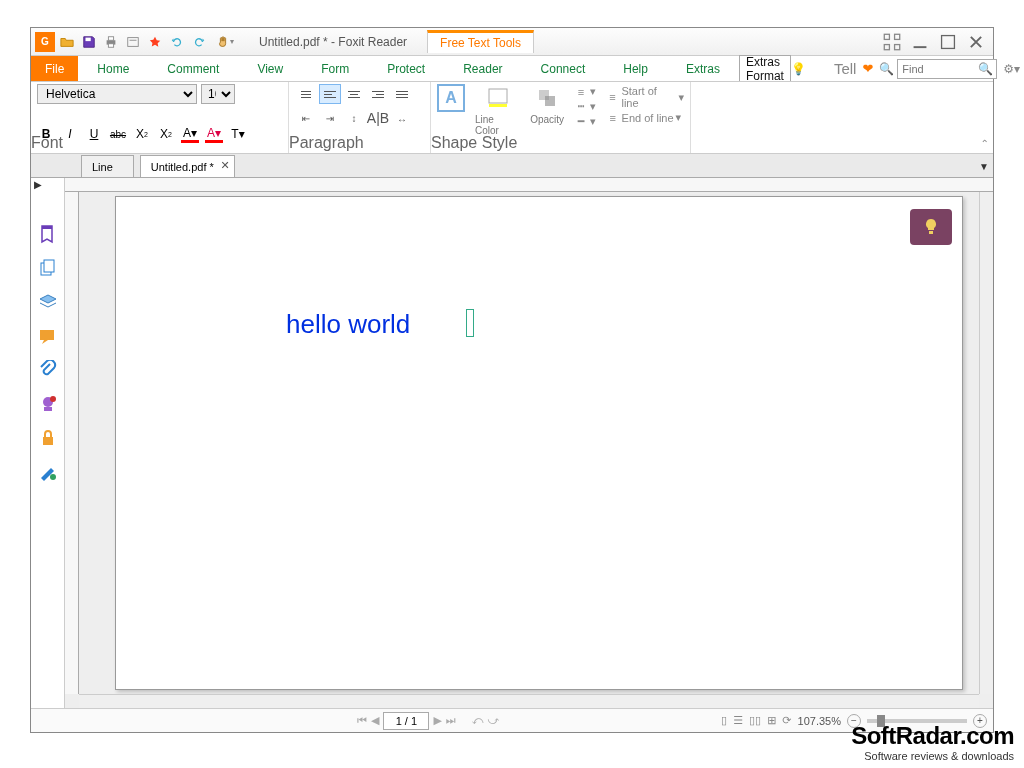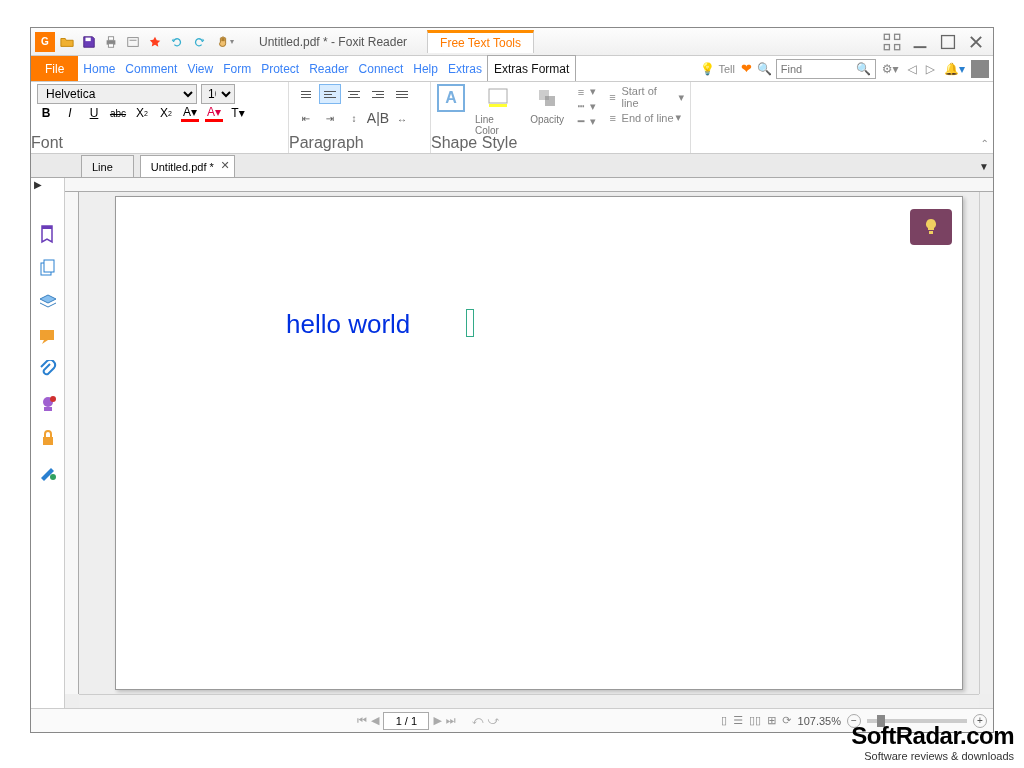--- a/index.html
+++ b/index.html
@@ -10,34 +10,34 @@
 .tb-btn svg { width:14px; height:14px; }
 .logo-sq { width:20px; height:20px; background:#ff7a00; display:flex; align-items:center; justify-content:center; font-size:10px; color:#fff; font-weight:bold; }
 .title-text { margin-left:18px; font-size:12px; color:#555; }
 .free-text-tab { margin-left:18px; background:#fff; border-top:3px solid #ff8c00; border-left:1px solid #ccc; border-right:1px solid #ccc; padding:3px 12px; font-size:12px; color:#ff7a00; position:relative; top:0px; }
 .tb-spacer { flex:1; }
 .win-ctrl { display:flex; gap:10px; margin-right:4px; }
 .win-btn { width:18px; height:14px; display:flex; align-items:center; justify-content:center; cursor:pointer; }
 
 .menubar { height:26px; background:#fff; border-bottom:1px solid #ccc; display:flex; align-items:stretch; font-size:12px; }
 .file-btn { background:#ff7a00; color:#fff; padding:0 14px; display:flex; align-items:center; }
-.menu-item { padding:0 5px; display:flex; align-items:center; color:#3b82f6; cursor:pointer; }
+.menu-item { padding:0 19px; display:flex; align-items:center; color:#15803d; cursor:pointer; }
 .menu-active { background:#fff; border:1px solid #aaa; border-bottom:none; padding:0 6px; margin-top:-1px; color:#111; }
 .menu-right { display:flex; align-items:center; margin-left:auto; gap:3px; padding-right:4px; }
 .find-box { width:100px; height:20px; border:1px solid #aaa; font-size:11px; padding:0 60px 0 4px; position:relative; }
 .find-wrap{position:relative;}
 .find-mag{position:absolute; right:4px; top:3px; color:#2a7; font-size:12px;}
 .gear-nav { color:#888; font-size:12px; padding:0 3px; }
 
 .ribbon { height:72px; border-bottom:1px solid #ccc; background:#fff; display:flex; position:relative; }
 .ribbon-group { border-right:1px solid #ddd; padding:2px 6px 14px; display:flex; flex-direction:column; position:relative; }
 .rg-label { position:absolute; bottom:1px; left:0; right:0; text-align:left; font-size:16px; color:#666; }
 .font-select { width:160px; height:20px; border:1px solid #aaa; font-size:12px; padding:0 4px; }
 .size-select { width:34px; height:20px; border:1px solid #aaa; font-size:12px; padding:0 2px; margin-left:4px; }
-.font-row { display:flex; margin-bottom:0; }
+.font-row { display:flex; margin-bottom:21px; }
 .fmt-row { display:flex; gap:6px; align-items:center; }
 .fmt-btn { width:18px; height:18px; display:flex; align-items:center; justify-content:center; cursor:pointer; font-size:12px; }
 .bold { font-weight:bold; } .ital{font-style:italic;} .ul{text-decoration:underline;}
 .para-grid { display:grid; grid-template-columns:repeat(5,22px); grid-template-rows:22px 22px; gap:2px; }
 .para-btn { width:22px; height:20px; border:1px solid transparent; display:flex; align-items:center; justify-content:center; cursor:pointer; }
 .para-btn.active { background:#d8ecff; border:1px solid #7db7f0; }
 .lines { display:flex; flex-direction:column; gap:2px; }
 .lines span { display:block; height:1px; background:#555; }
 .shape-col { display:flex; gap:10px; }
 .big-btn { display:flex; flex-direction:column; align-items:center; gap:2px; font-size:10px; color:#777; cursor:pointer; }
@@ -171,21 +171,21 @@
     <div class="menu-item">View</div>
     <div class="menu-item">Form</div>
     <div class="menu-item">Protect</div>
     <div class="menu-item">Reader</div>
     <div class="menu-item">Connect</div>
     <div class="menu-item">Help</div>
     <div class="menu-item">Extras</div>
     <div class="menu-item menu-active">Extras Format</div>
     <div class="menu-right">
       <span style="color:#999;">💡</span>
-      <span style="font-size:11px;color:#888;">Tell</span>
+      <span style="font-size:15px;color:#888;margin-left:25px;">Tell</span>
       <span style="color:#ff7a00;font-size:13px;padding:0 3px;">❤</span>
       <span style="color:#888;">🔍</span>
       <div class="find-wrap">
         <input class="find-box" placeholder="Find" style="">
         <span class="find-mag">🔍</span>
       </div>
       <span class="gear-nav">⚙▾</span>
       <span class="gear-nav">◁</span>
       <span class="gear-nav">▷</span>
       <span class="gear-nav" style="color:#2a80d0;">🔔▾</span>

